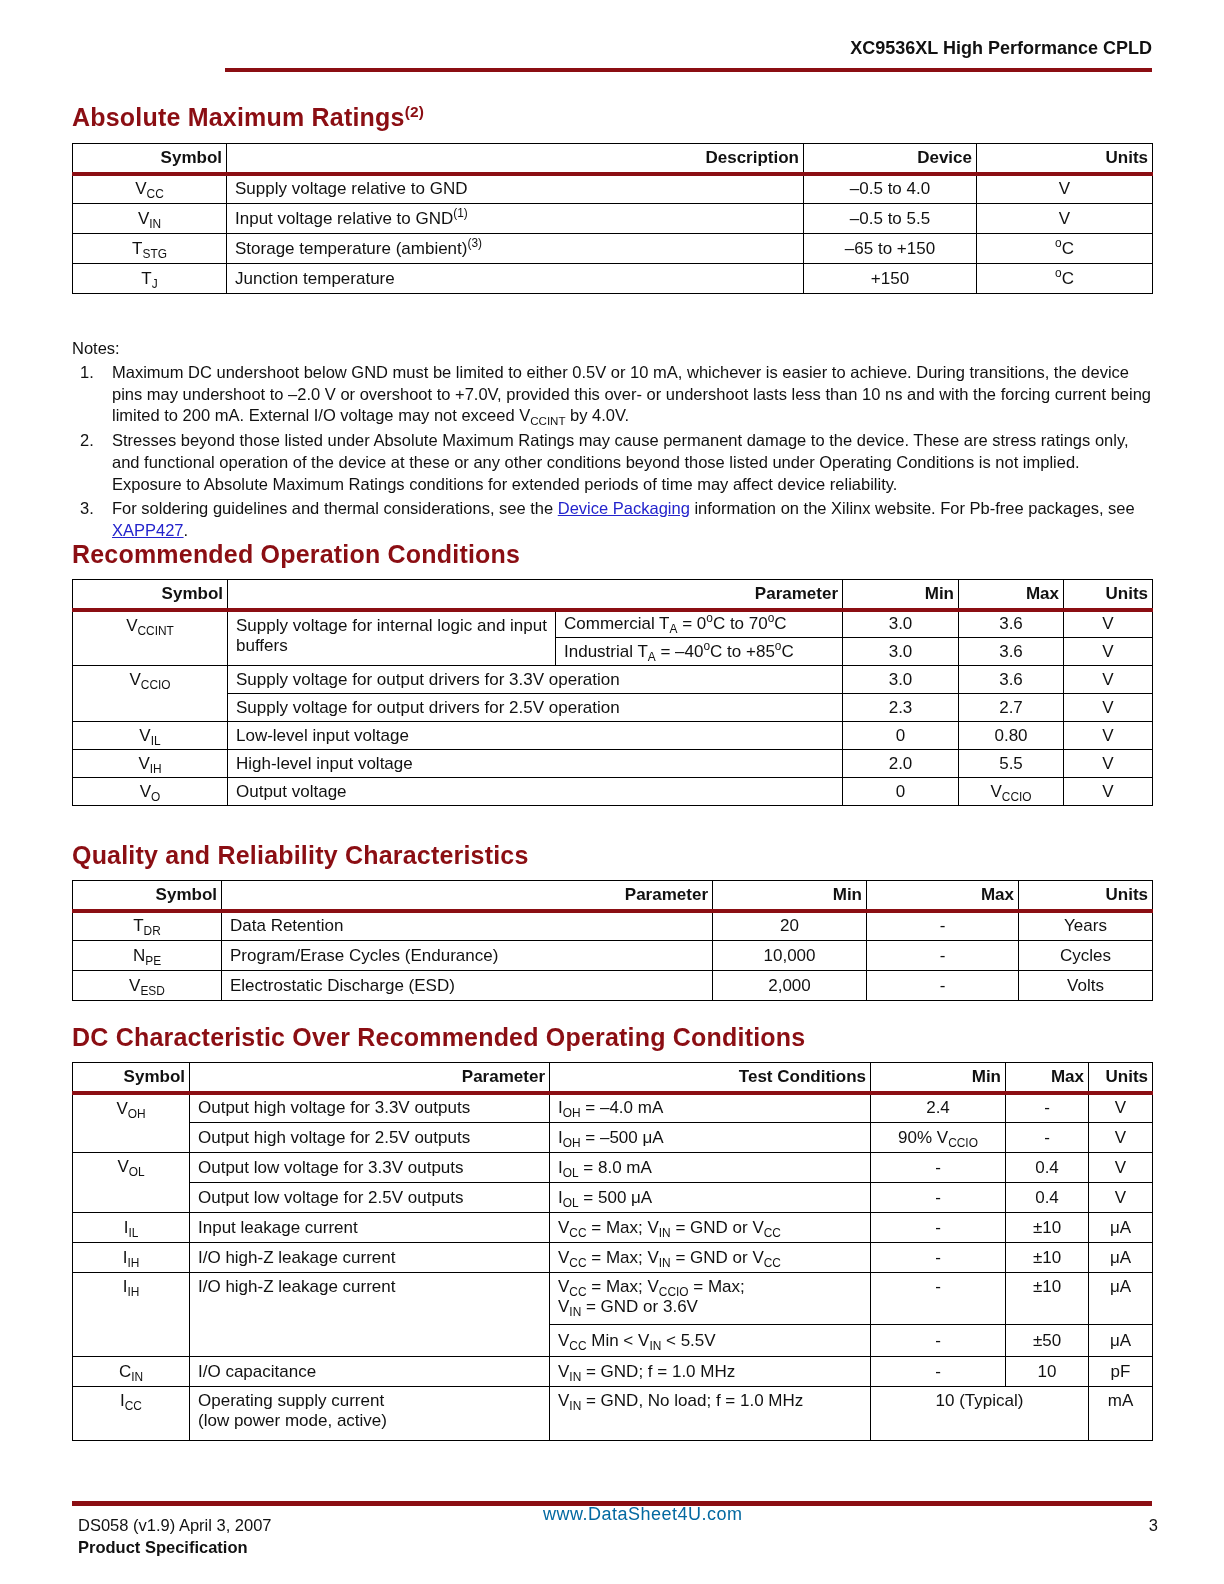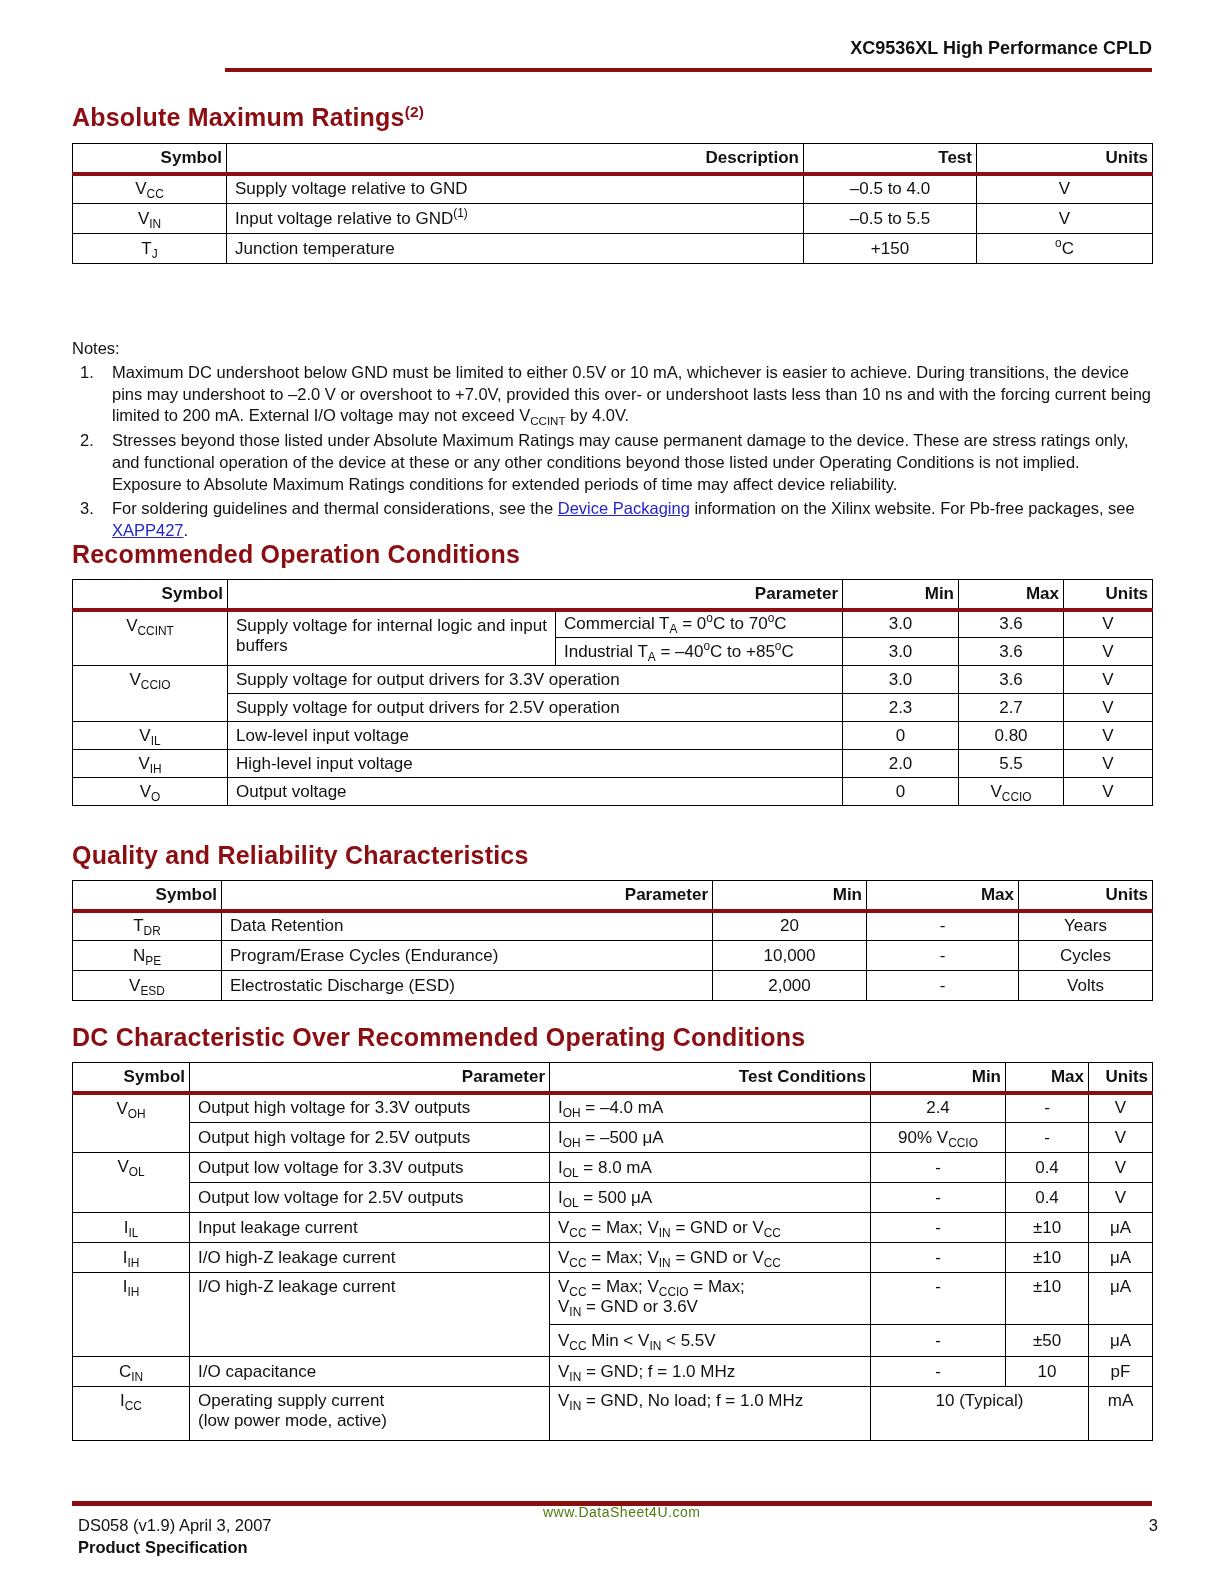--- a/index.html
+++ b/index.html
@@ -53,21 +53,21 @@
 
   
   .footer-rule{top:1501px;height:5px;background:var(--accent);}
   .footer{top:1514px;font-size:16.5px;line-height:1.35;margin-left:6px;}
   .footer .left{float:left;}
   .footer .left .bold{font-weight:bold;}
   .footer .pageno{float:right;}
 
   .watermark{
     position:absolute;left:543px;top:1504px;
-    font-size:14px;color:#4d7c0f;letter-spacing:.5px;
+    font-size:18px;color:#0369a1;letter-spacing:.5px;
   }
 
   
   #h1-amr{top:103px;}
   #tbl-amr{top:143px;}
   #notes{top:338px;}
   #h2-roc{top:540px;}
   #tbl-roc{top:579px;}
   #h3-qrc{top:841px;}
   #tbl-qrc{top:880px;}
@@ -87,34 +87,40 @@
   <colgroup>
       <col style="width:154px">
       <col style="width:577px">
       <col style="width:173px">
       <col style="width:176px">
     </colgroup>
   <tbody>
       <tr>
     <th>Symbol</th>
     <th>Description</th>
-    <th>Test</th>
+    <th>Device</th>
     <th>Units</th>
   </tr>
   <tr>
     <td class="c">V<sub>CC</sub></td>
     <td class="l">Supply voltage relative to GND</td>
     <td class="c">–0.5 to 4.0</td>
     <td class="c">V</td>
   </tr>
   <tr>
     <td class="c">V<sub>IN</sub></td>
     <td class="l">Input voltage relative to GND<sup>(1)</sup></td>
     <td class="c">–0.5 to 5.5</td>
     <td class="c">V</td>
+  </tr>
+  <tr>
+    <td class="c">T<sub>STG</sub></td>
+    <td class="l">Storage temperature (ambient)<sup>(3)</sup></td>
+    <td class="c">–65 to +150</td>
+    <td class="c"><sup>o</sup>C</td>
   </tr>
   <tr>
     <td class="c">T<sub>J</sub></td>
     <td class="l">Junction temperature</td>
     <td class="c">+150</td>
     <td class="c"><sup>o</sup>C</td>
   </tr>
 </tbody>
   </table>
 

